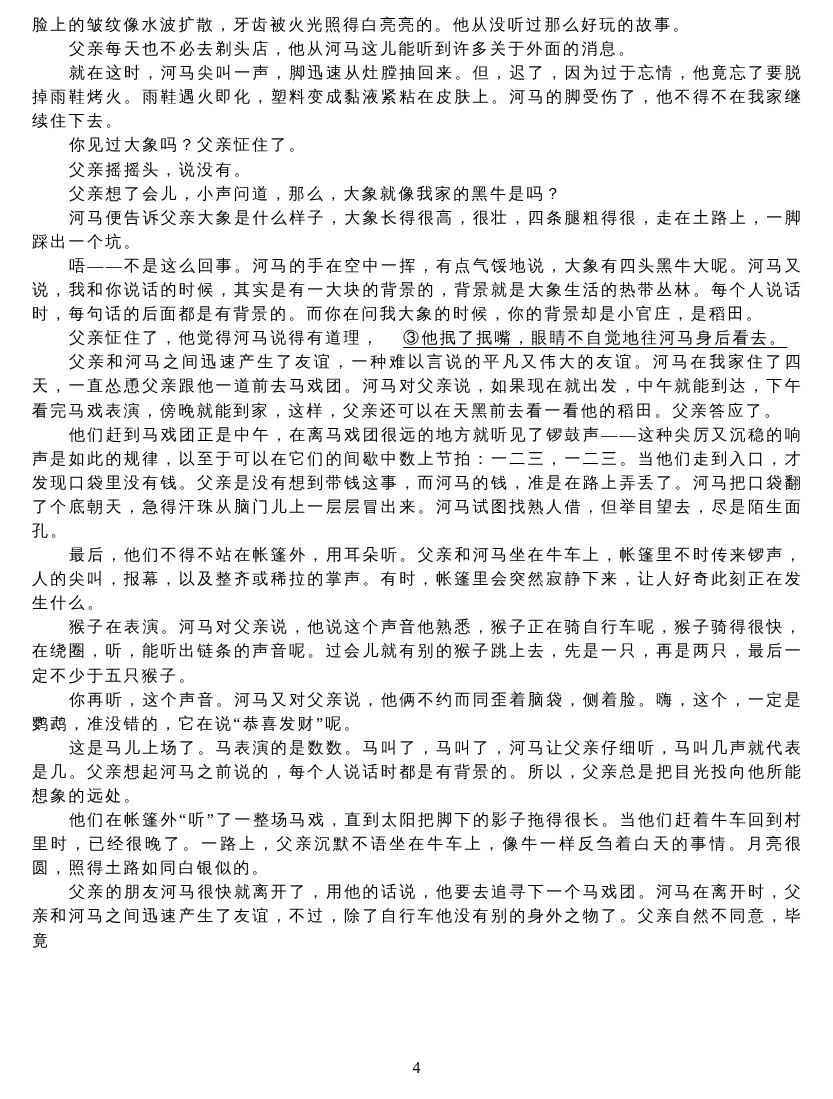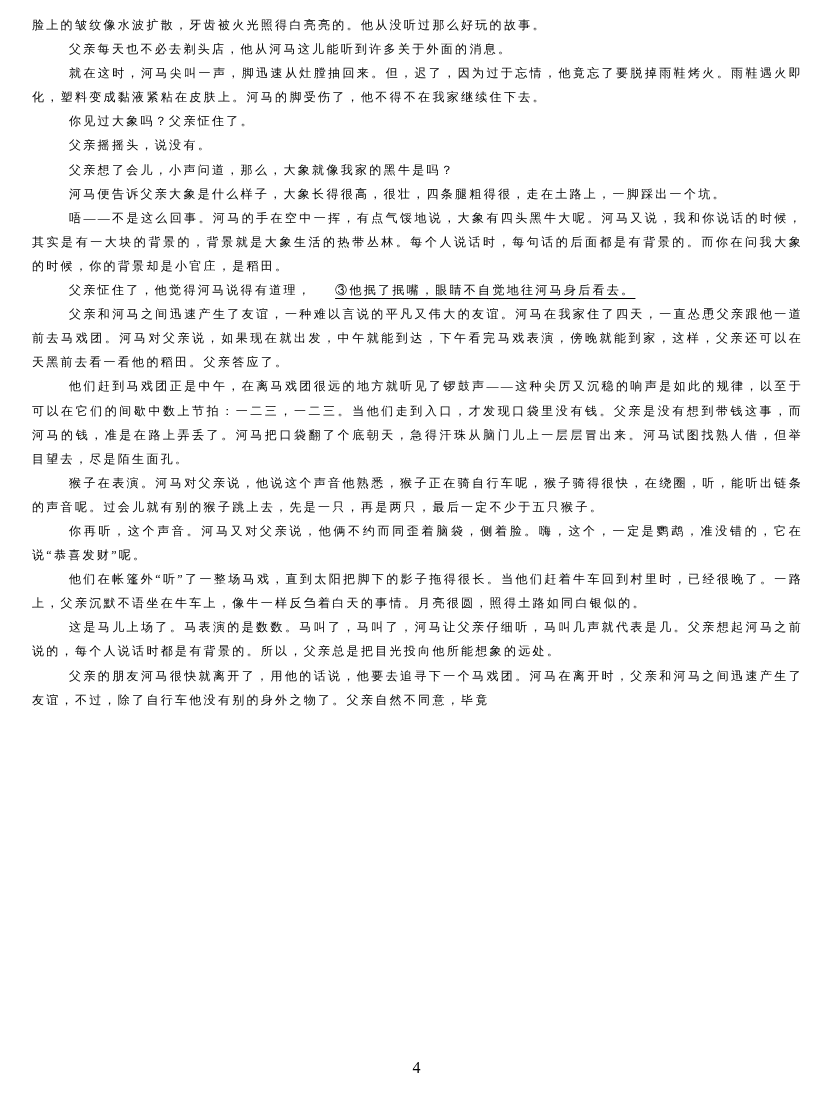--- a/index.html
+++ b/index.html
@@ -9,21 +9,21 @@
     background: #ffffff;
     font-family: "Liberation Serif", "DejaVu Serif", serif;
     color: #000000;
     position: relative;
     overflow: hidden;
   }
   .page {
     padding: 13px 30px 0 32px;
   }
   .para {
-    font-size: 12px;
+    font-size: 16px;
     line-height: 24.1px;
     letter-spacing: 2.3px;
     text-align: justify;
     margin: 0;
     word-break: break-all;
   }
   .para.indent { text-indent: 37px; }
   .underlined {
     text-decoration: underline;
     text-underline-offset: 4px;
@@ -47,21 +47,22 @@
       <p class="para indent"><span>父亲每天也不必去剃头店，他从河马这儿能听到许多关于外面的消息。</span></p>
       <p class="para indent"><span>就在这时，河马尖叫一声，脚迅速从灶膛抽回来。但，迟了，因为过于忘情，他竟忘了要脱掉雨鞋烤火。雨鞋遇火即化，塑料变成黏液紧粘在皮肤上。河马的脚受伤了，他不得不在我家继续住下去。</span></p>
       <p class="para indent"><span>你见过大象吗？父亲怔住了。</span></p>
       <p class="para indent"><span>父亲摇摇头，说没有。</span></p>
       <p class="para indent"><span>父亲想了会儿，小声问道，那么，大象就像我家的黑牛是吗？</span></p>
       <p class="para indent"><span>河马便告诉父亲大象是什么样子，大象长得很高，很壮，四条腿粗得很，走在土路上，一脚踩出一个坑。</span></p>
       <p class="para indent"><span>唔——不是这么回事。河马的手在空中一挥，有点气馁地说，大象有四头黑牛大呢。河马又说，我和你说话的时候，其实是有一大块的背景的，背景就是大象生活的热带丛林。每个人说话时，每句话的后面都是有背景的。而你在问我大象的时候，你的背景却是小官庄，是稻田。</span></p>
       <p class="para indent"><span>父亲怔住了，他觉得河马说得有道理，</span><span class="underlined">③他抿了抿嘴，眼睛不自觉地往河马身后看去。</span></p>
       <p class="para indent"><span>父亲和河马之间迅速产生了友谊，一种难以言说的平凡又伟大的友谊。河马在我家住了四天，一直怂恿父亲跟他一道前去马戏团。河马对父亲说，如果现在就出发，中午就能到达，下午看完马戏表演，傍晚就能到家，这样，父亲还可以在天黑前去看一看他的稻田。父亲答应了。</span></p>
       <p class="para indent"><span>他们赶到马戏团正是中午，在离马戏团很远的地方就听见了锣鼓声——这种尖厉又沉稳的响声是如此的规律，以至于可以在它们的间歇中数上节拍：一二三，一二三。当他们走到入口，才发现口袋里没有钱。父亲是没有想到带钱这事，而河马的钱，准是在路上弄丢了。河马把口袋翻了个底朝天，急得汗珠从脑门儿上一层层冒出来。河马试图找熟人借，但举目望去，尽是陌生面孔。</span></p>
+      <p class="para indent"><span>最后，他们不得不站在帐篷外，用耳朵听。父亲和河马坐在牛车上，帐篷里不时传来锣声，人的尖叫，报幕，以及整齐或稀拉的掌声。有时，帐篷里会突然寂静下来，让人好奇此刻正在发生什么。</span></p>
       <p class="para indent"><span>猴子在表演。河马对父亲说，他说这个声音他熟悉，猴子正在骑自行车呢，猴子骑得很快，在绕圈，听，能听出链条的声音呢。过会儿就有别的猴子跳上去，先是一只，再是两只，最后一定不少于五只猴子。</span></p>
       <p class="para indent"><span>你再听，这个声音。河马又对父亲说，他俩不约而同歪着脑袋，侧着脸。嗨，这个，一定是鹦鹉，准没错的，它在说“恭喜发财”呢。</span></p>
+      <p class="para indent"><span>这是马儿上场了。马表演的是数数。马叫了，马叫了，河马让父亲仔细听，马叫几声就代表是几。父亲想起河马之前说的，每个人说话时都是有背景的。所以，父亲总是把目光投向他所能想象的远处。</span></p>
       <p class="para indent"><span>他们在帐篷外“听”了一整场马戏，直到太阳把脚下的影子拖得很长。当他们赶着牛车回到村里时，已经很晚了。一路上，父亲沉默不语坐在牛车上，像牛一样反刍着白天的事情。月亮很圆，照得土路如同白银似的。</span></p>
-      <p class="para indent"><span>这是马儿上场了。马表演的是数数。马叫了，马叫了，河马让父亲仔细听，马叫几声就代表是几。父亲想起河马之前说的，每个人说话时都是有背景的。所以，父亲总是把目光投向他所能想象的远处。</span></p>
       <p class="para indent"><span>父亲的朋友河马很快就离开了，用他的话说，他要去追寻下一个马戏团。河马在离开时，父亲和河马之间迅速产生了友谊，不过，除了自行车他没有别的身外之物了。父亲自然不同意，毕竟</span></p>
     </div>
 </div>
 
 <div class="page-number">4</div>
 
 </body></html>

